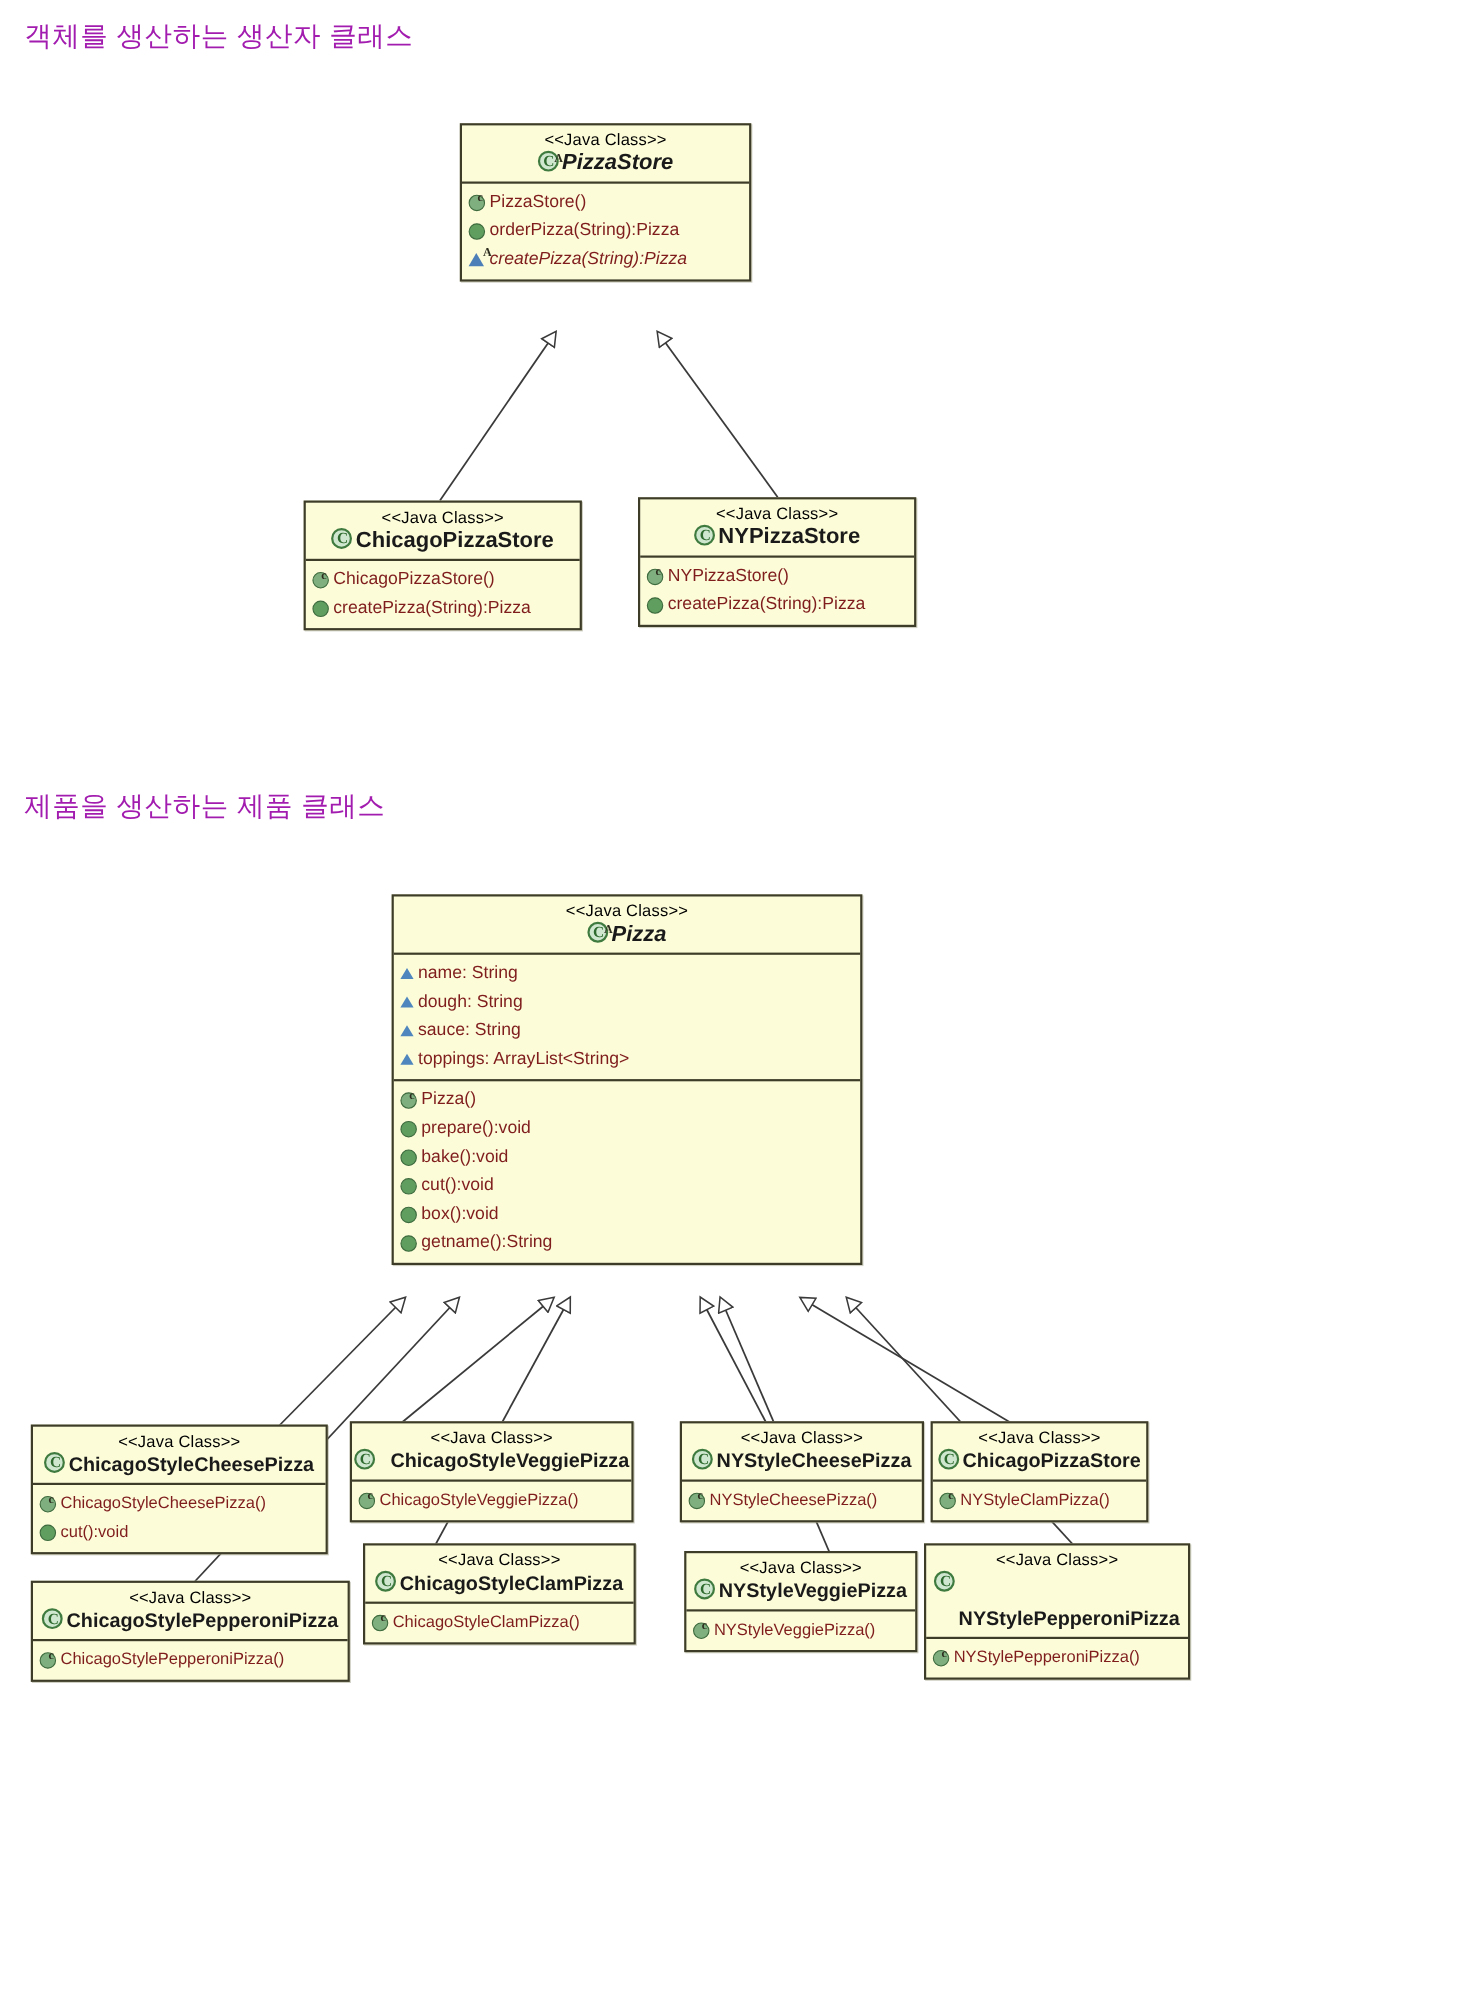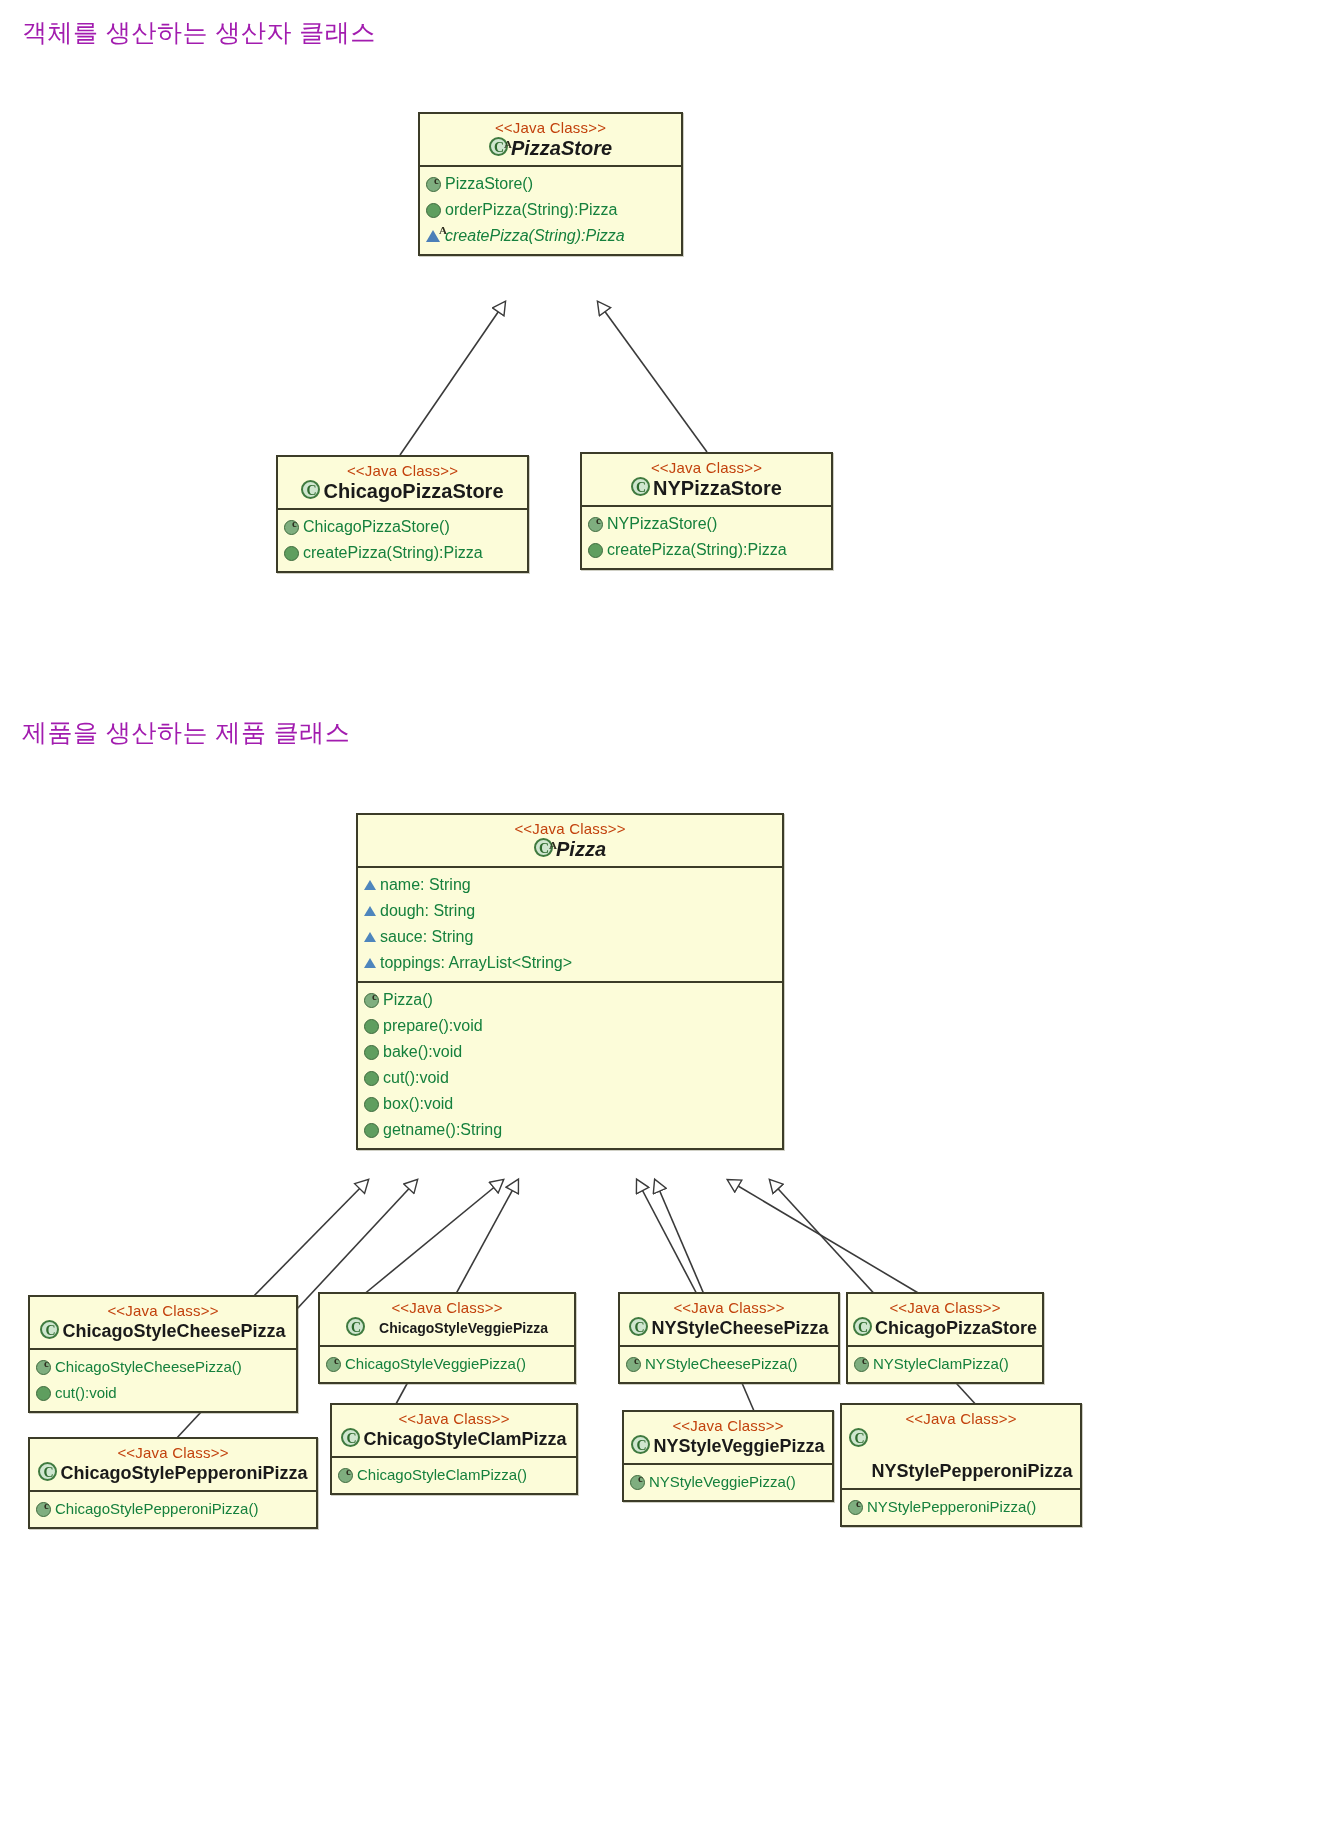--- a/index.html
+++ b/index.html
@@ -31,21 +31,21 @@
     border: 2px solid #3c3c28;
     box-sizing: border-box;
     box-shadow: 1px 1px 0 rgba(120,120,90,0.35);
   }
   .uml-header {
     padding: 5px 8px 6px 8px;
     text-align: center;
   }
   .stereotype {
     font-size: 15px;
-    color: #c2410c;
+    color: #000000;
     letter-spacing: 0.2px;
     line-height: 18px;
     white-space: nowrap;
   }
   .classname-row {
     display: flex;
     align-items: flex-start;
     justify-content: center;
     gap: 3px;
     line-height: 22px;
@@ -64,21 +64,21 @@
     border-top: 2px solid #3c3c28;
   }
   .uml-compartment {
     padding: 4px 6px 5px 6px;
   }
   .member {
     display: flex;
     align-items: center;
     gap: 4px;
     font-size: 16px;
-    color: #15803d;
+    color: #7f1d1d;
     line-height: 26px;
     white-space: nowrap;
   }
   .member-text.abstract {
     font-style: italic;
   }
 
   
   .icon {
     position: relative;
@@ -357,21 +357,21 @@
       <span class="member-text" style="font-size:15px;">ChicagoStylePepperoniPizza()</span>
     </div>
   </div>
 </div>
 
 <div class="uml-box" style="left:318px; top:1292px; width:258px;">
   <div class="uml-header">
     <div class="stereotype">&lt;&lt;Java Class&gt;&gt;</div>
     <div class="classname-row">
       <span class="icon ic-class"></span>
-      <span class="classname" style="font-size:14px;margin-left:11px;">ChicagoStyleVeggiePizza</span>
+      <span class="classname" style="font-size:18px;margin-left:11px;">ChicagoStyleVeggiePizza</span>
     </div>
   </div>
   <div class="uml-sep"></div>
   <div class="uml-compartment">
     <div class="member">
       <span class="icon ic-ctor"></span>
       <span class="member-text" style="font-size:15px;">ChicagoStyleVeggiePizza()</span>
     </div>
   </div>
 </div>

